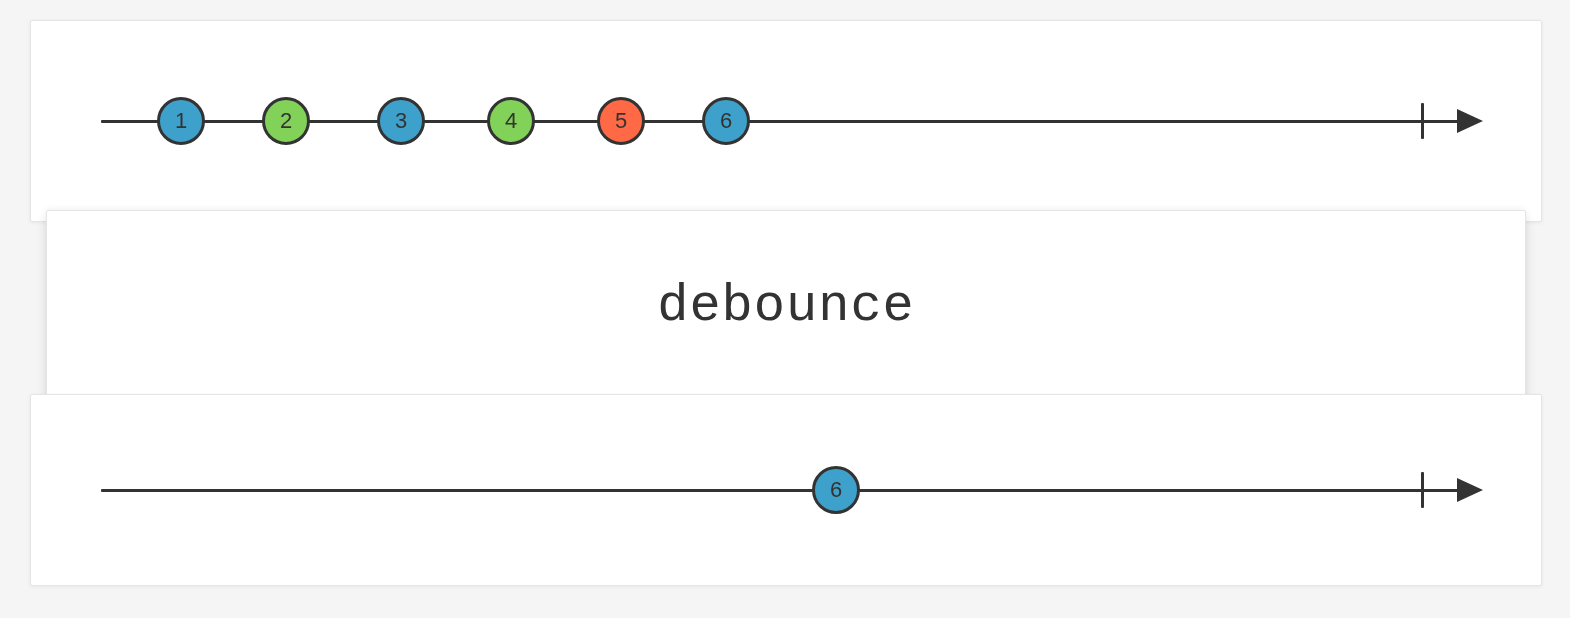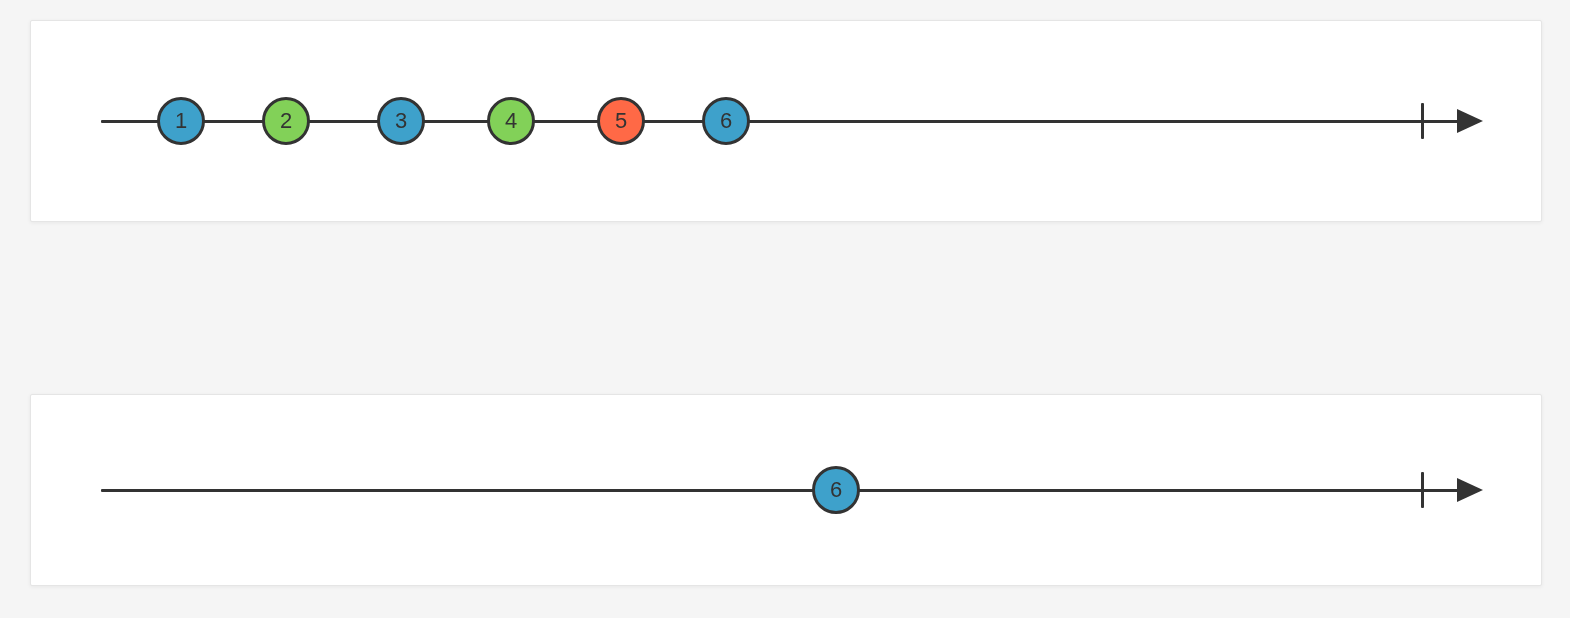--- a/index.html
+++ b/index.html
@@ -66,20 +66,23 @@
           <div class="marble" style="left: 520px; background: rgb(255, 105, 70);">
             <span>5</span>
           </div>
           <div class="marble" style="left: 625px; background: rgb(62, 161, 203);">
             <span>6</span>
           </div>
         </div>
     </div>
   </div>
 
+  <div class="op-box">
+    <span class="op-label">debounce</span>
+  </div>
 
   <div class="panel panel-bottom">
     <div class="timeline">
       <div class="line"></div>
       <div class="endtick" style="left:1320px"></div>
       <div class="arrowhead"></div>
       <div id="output-marbles">
           <div class="marble" style="left: 735px; background: rgb(62, 161, 203);">
             <span>6</span>
           </div>

